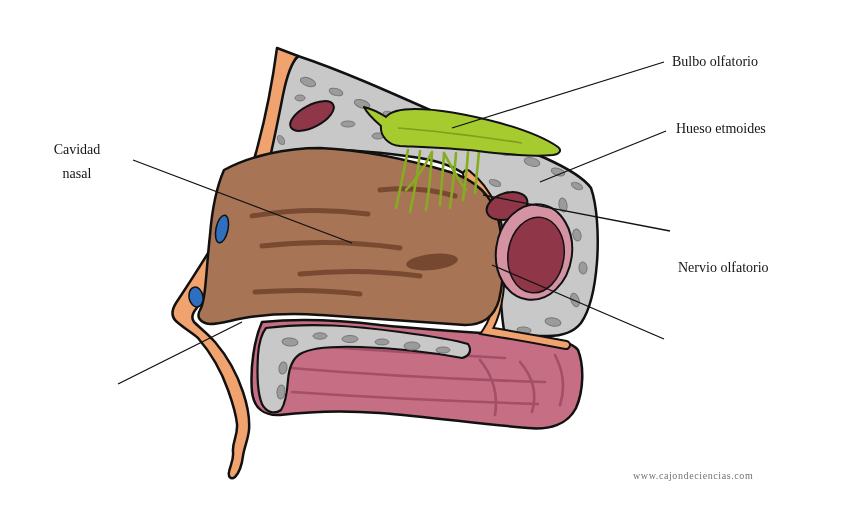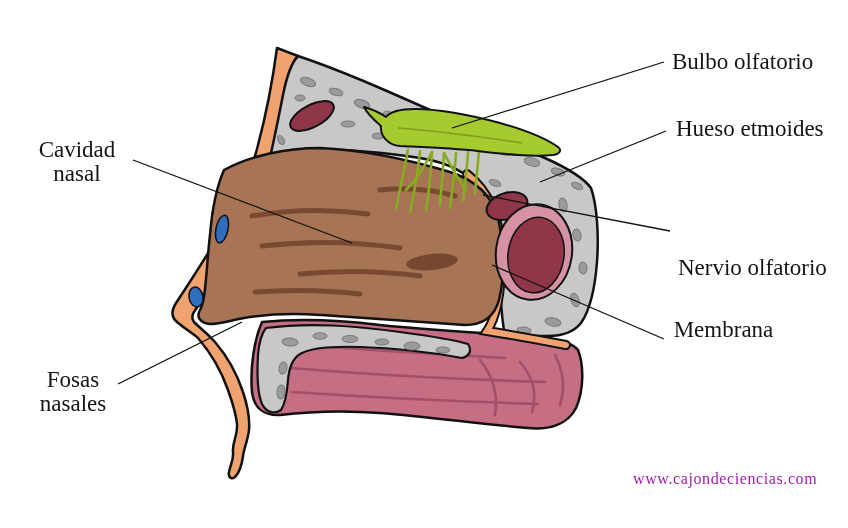--- a/index.html
+++ b/index.html
@@ -7,30 +7,30 @@
     position:relative;
     width:848px;height:528px;
     background:#ffffff;
     font-family:"Liberation Serif", serif;
     overflow:hidden;
   }
   .canvas svg{position:absolute;left:0;top:0;}
   .anat-label{
     position:absolute;
     color:#141414;
-    font-size:23px;
+    font-size:14px;
     line-height:24px;
     text-align:center;
     white-space:nowrap;
   }
   .anat-label.left-align{text-align:left;}
   .watermark{
     position:absolute;
-    color:#a21caf;
-    font-size:16px;
+    color:#737373;
+    font-size:10px;
     letter-spacing:0.6px;
     font-family:"Liberation Serif", serif;
   }
 </style>
 </head>
 <body>
 
 <div class="canvas">
 
   <svg width="848" height="528" viewBox="0 0 848 528">
@@ -191,23 +191,18 @@
   <div class="anat-label left-align" style="left:678px;top:224px;margin-top:32px;">
     <div>Nervio olfatorio</div>
   </div>
 
   <div class="anat-label" style="left:32px;top:138px;width:90px;">
     <div>Cavidad</div>
     <div>nasal</div>
   </div>
 
   <div class="anat-label" style="left:666px;top:318px;width:115px;">
-    <div>Membrana</div>
-  </div>
-
-  <div class="anat-label" style="left:28px;top:368px;width:90px;">
-    <div>Fosas</div>
-    <div>nasales</div>
-  </div>
+  </div>
+
 
   <div class="watermark" style="left:633px;top:470px;">www.cajondeciencias.com</div>
 
 </div>
 
 </body></html>

